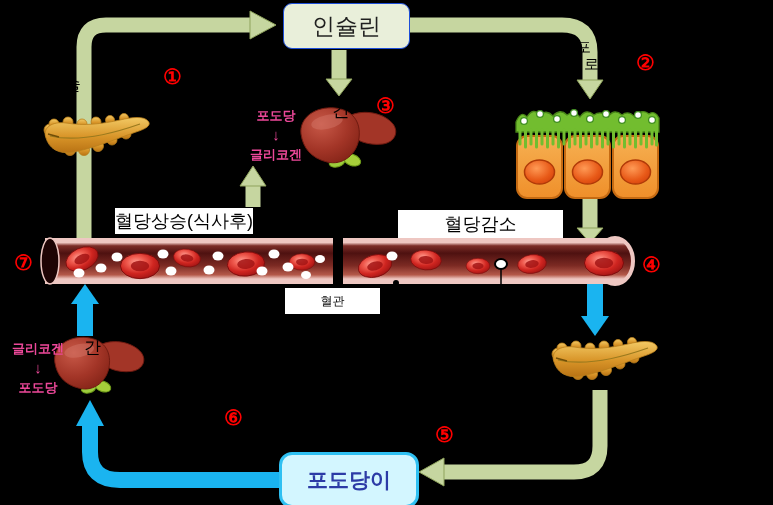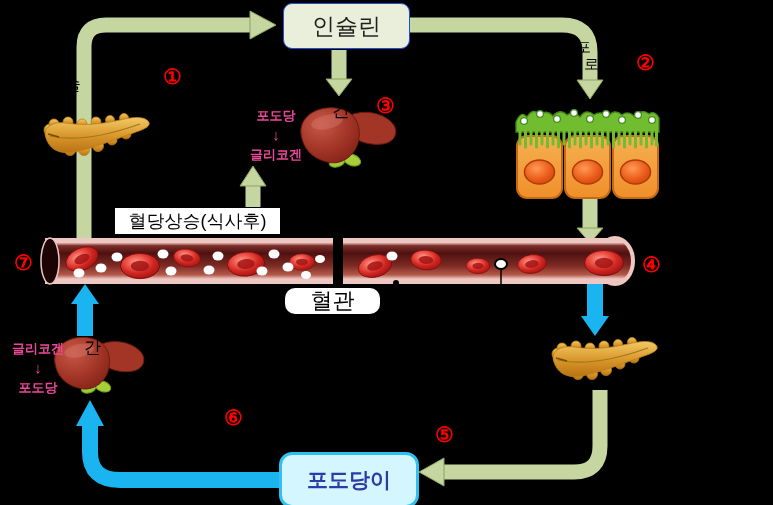--- a/index.html
+++ b/index.html
@@ -3,23 +3,23 @@
 <meta charset="utf-8">
 <style>
   html,body{margin:0;padding:0;background:#000;}
   .stage{position:relative;width:773px;height:505px;background:#000;overflow:hidden;
          font-family:"Liberation Sans",sans-serif;}
   svg{position:absolute;left:0;top:0;}
 
   
   .wbox{position:absolute;background:#ffffff;color:#000;display:flex;align-items:center;
         justify-content:center;font-size:18px;}
-  .box-bp-rise{left:115px;top:208px;width:165px;height:26px;}
+  .box-bp-rise{left:115px;top:208px;width:138px;height:26px;}
   .box-bp-fall{left:398px;top:210px;width:165px;height:28px;}
-  .box-vessel{left:285px;top:288px;width:95px;height:26px;font-size:22px;border-radius:10px;}
+  .box-vessel{left:285px;top:288px;width:95px;height:26px;font-size:12px;}
 
   
   .hormone{position:absolute;display:flex;align-items:center;justify-content:center;}
   .box-insulin{left:283px;top:3px;width:125px;height:44px;background:#e9efda;
                border:1px solid #1d4ed8;border-radius:9px;color:#1f1f1f;font-size:23px;}
   .box-glucagon{left:279px;top:452px;width:134px;height:50px;background:#d3f6ff;
                 border:3px solid #2fc0f2;border-radius:13px;color:#2c3ba6;
                 font-size:21px;font-weight:600;}
 
   
@@ -262,20 +262,23 @@
   <div class="hormone box-insulin">
     <span>인슐린</span>
   </div>
   <div class="hormone box-glucagon">
     <span>포도당이</span>
   </div>
 
   <div class="wbox box-bp-rise">
     <span>혈당상승(식사후)</span>
   </div>
+  <div class="wbox box-bp-fall">
+    <span>혈당감소</span>
+  </div>
   <div class="wbox box-vessel">
     <span>혈관</span>
   </div>
 
   <span class="step s1">①</span>
   <span class="step s2">②</span>
   <span class="step s3">③</span>
   <span class="step s4">④</span>
   <span class="step s5">⑤</span>
   <span class="step s6">⑥</span>

